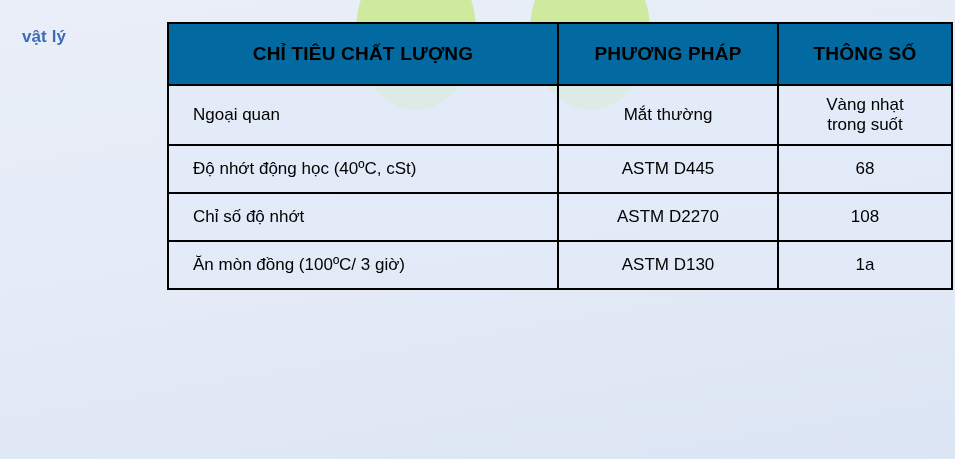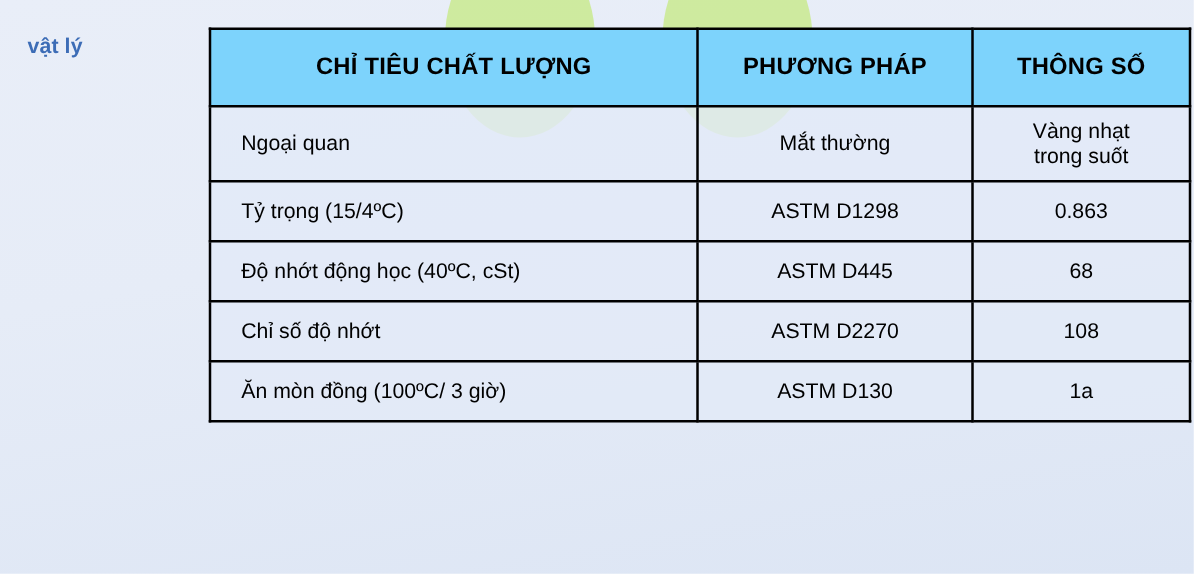--- a/index.html
+++ b/index.html
@@ -67,21 +67,21 @@
     border: 2px solid #000000;
     padding: 0;
     vertical-align: middle;
   }
   
   col.c-crit { width: 390px; }
   col.c-meth { width: 220px; }
   col.c-val  { width: 174px; }
 
   thead th {
-    background: #7dd3fc;
+    background: #0369a1;
     height: 60px;
     font-size: 19px;
     font-weight: bold;
     text-align: center;
     color: #000;
     letter-spacing: 0.2px;
   }
 
   tbody td {
     background: rgba(226, 234, 247, 0.80);
@@ -130,25 +130,20 @@
     <tbody>
       <tr class="tall">
         <td class="crit">Ngoại quan</td>
         <td class="meth">Mắt thường</td>
         <td class="val">
           <span class="val-2line">Vàng nhạt</span>
           <span class="val-2line">trong suốt</span>
         </td>
       </tr>
       <tr>
-        <td class="crit">Tỷ trọng (15/4ºC)</td>
-        <td class="meth">ASTM D1298</td>
-        <td class="val">0.863</td>
-      </tr>
-      <tr>
         <td class="crit">Độ nhớt động học (40ºC, cSt)</td>
         <td class="meth">ASTM D445</td>
         <td class="val">68</td>
       </tr>
       <tr>
         <td class="crit">Chỉ số độ nhớt</td>
         <td class="meth">ASTM D2270</td>
         <td class="val">108</td>
       </tr>
       <tr>

